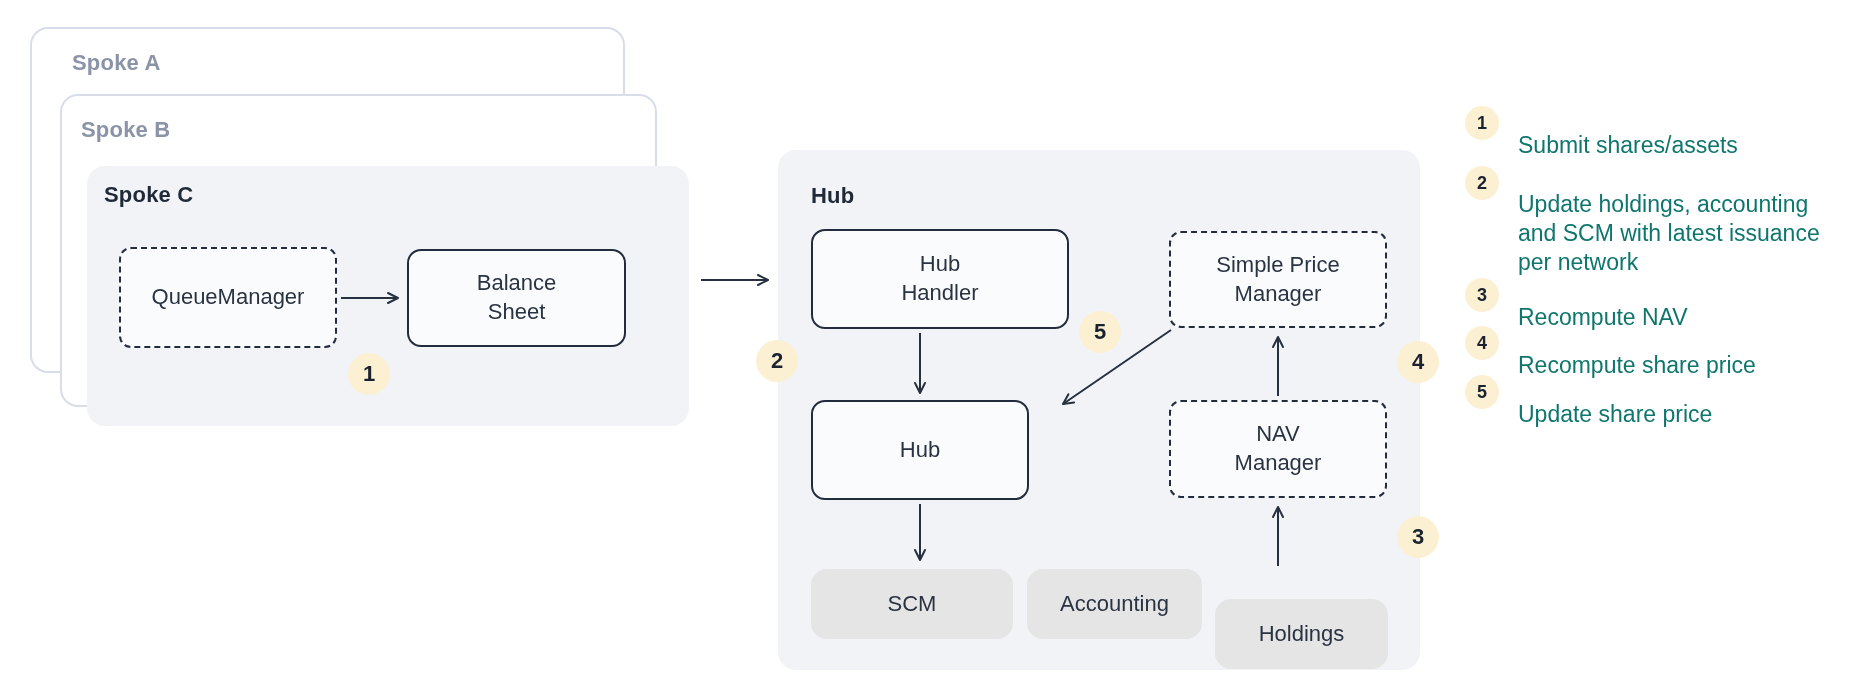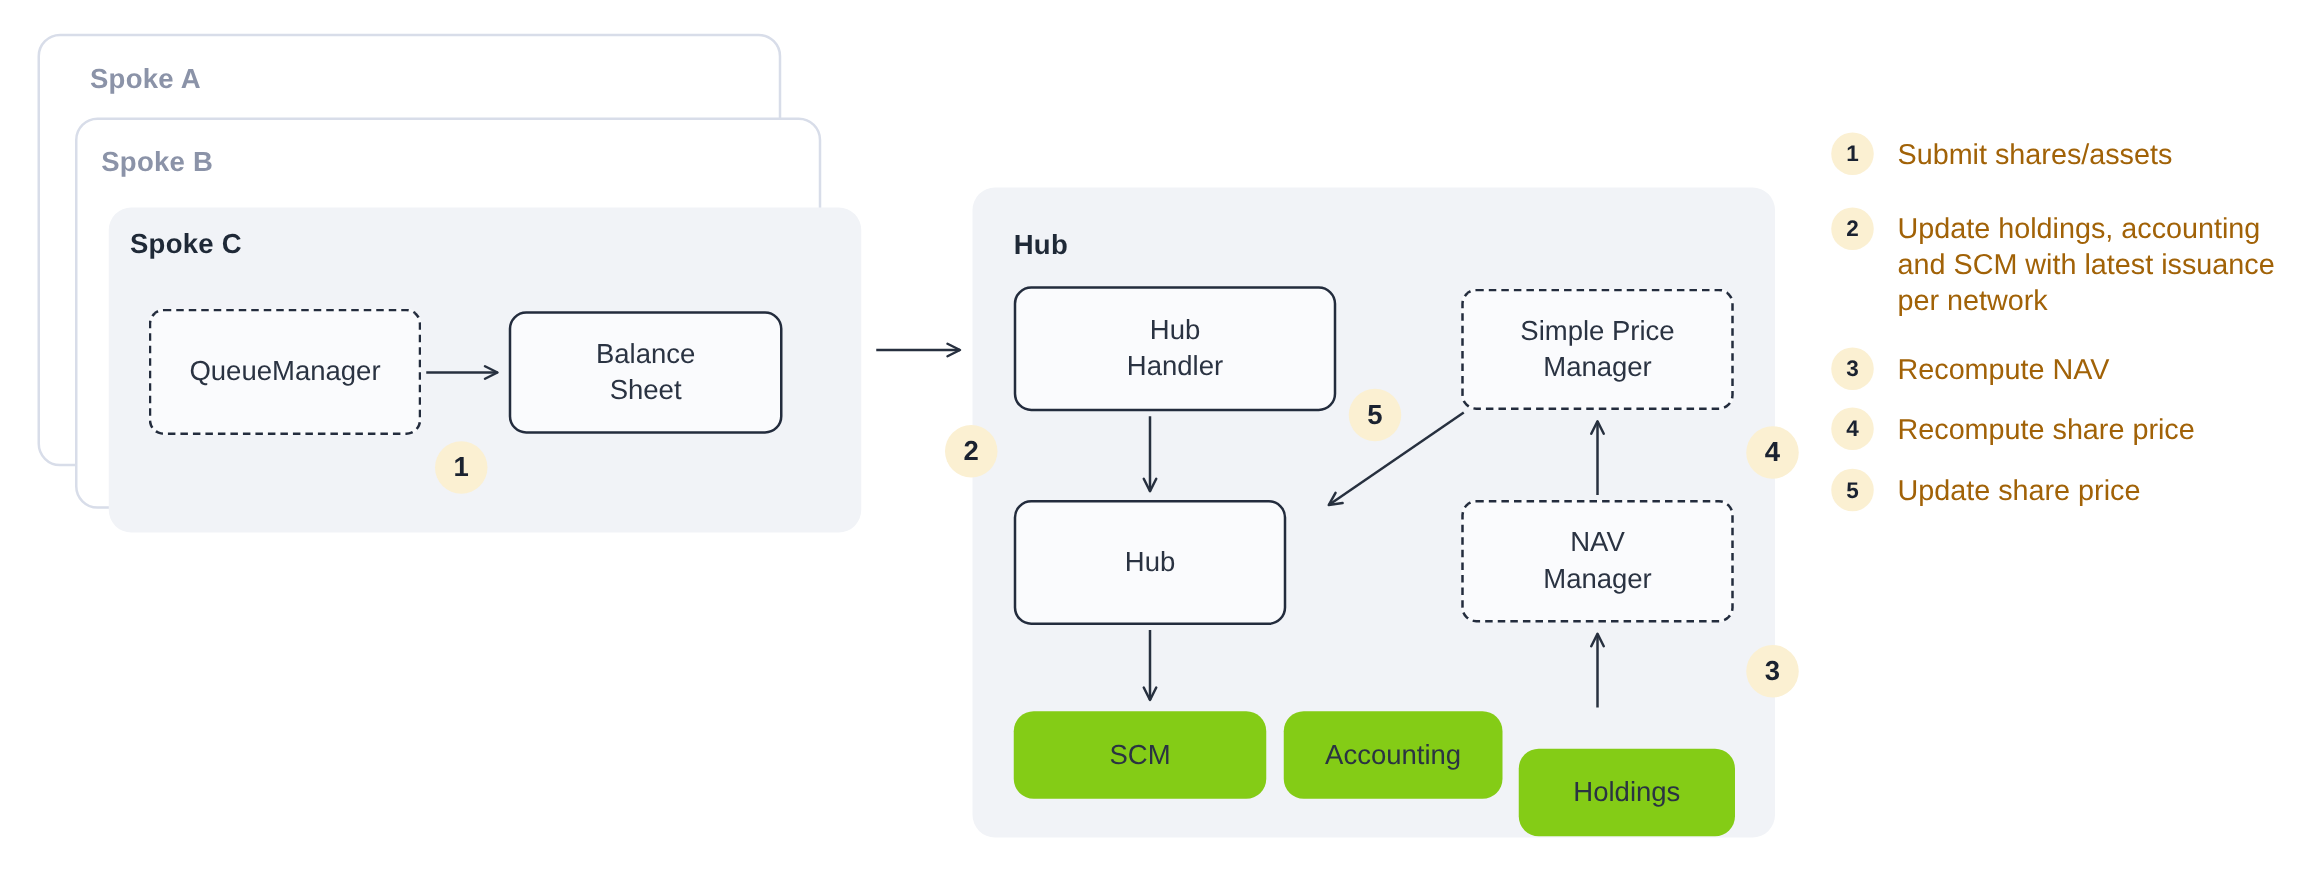--- a/index.html
+++ b/index.html
@@ -16,21 +16,21 @@
   .hub-panel{left:778px;top:150px;width:642px;height:520px;}
   .muted-label{position:absolute;font-size:22px;font-weight:700;color:#8b93a8;letter-spacing:.2px;}
   .dark-label{position:absolute;font-size:22px;font-weight:700;color:#1f2937;letter-spacing:.2px;text-align:center;}
   
   .node{
     position:absolute;display:flex;align-items:center;justify-content:center;text-align:center;
     background:#fafbfd;box-sizing:border-box;z-index:10;font-size:22px;color:#2a3342;line-height:1.3;
   }
   .node.solid{border:2.5px solid #232c3d;border-radius:14px;}
   .node.dashed{border:2px dashed #232c3d;border-radius:12px;}
-  .node.chip{background:#84cc16;border:none;border-radius:16px;}
+  .node.chip{background:#e5e5e5;border:none;border-radius:16px;}
   .node .lbl{display:inline-block;}
   .w110 .lbl{max-width:110px;}
   .w100 .lbl{max-width:100px;}
   .w150 .lbl{max-width:150px;}
   .queue-manager{left:119px;top:247px;width:218px;height:101px;}
   .balance-sheet{left:407px;top:249px;width:219px;height:98px;}
   .hub-handler{left:811px;top:229px;width:258px;height:100px;}
   .hub-node{left:811px;top:400px;width:218px;height:100px;}
   .simple-price-manager{left:1169px;top:231px;width:218px;height:97px;}
   .nav-manager{left:1169px;top:400px;width:218px;height:98px;}
@@ -51,21 +51,21 @@
   .badge-5{left:1079px;top:311px;}
   .badge-4{left:1397px;top:341px;}
   .badge-3{left:1397px;top:516px;}
   
   .legend-badge-1{left:1465px;top:106px;}
   .legend-badge-2{left:1465px;top:166px;}
   .legend-badge-3{left:1465px;top:278px;}
   .legend-badge-4{left:1465px;top:326px;}
   .legend-badge-5{left:1465px;top:375px;}
   .legend-text{
-    position:absolute;left:1518px;font-size:23px;color:#a16207;line-height:30px;white-space:normal;
+    position:absolute;left:1518px;font-size:23px;color:#0f766e;line-height:30px;white-space:normal;margin-top:22px;
   }
   .legend-text-1{top:108px;}
   .legend-text-2{top:168px;width:305px;line-height:29px;}
   .legend-text-3{top:280px;}
   .legend-text-4{top:328px;}
   .legend-text-5{top:377px;}
 </style>
 </head>
 <body>
 

